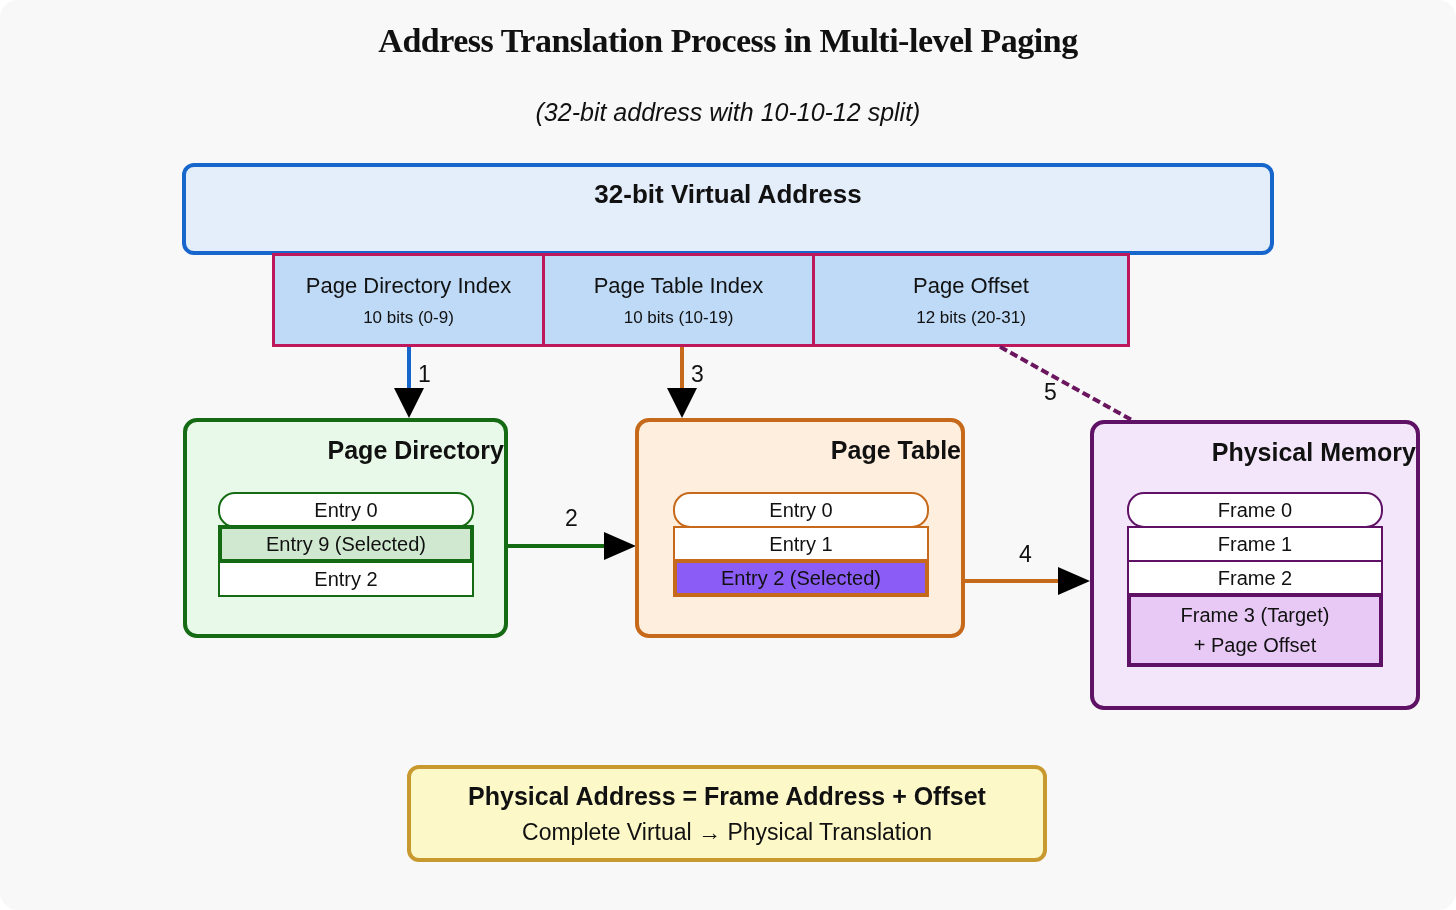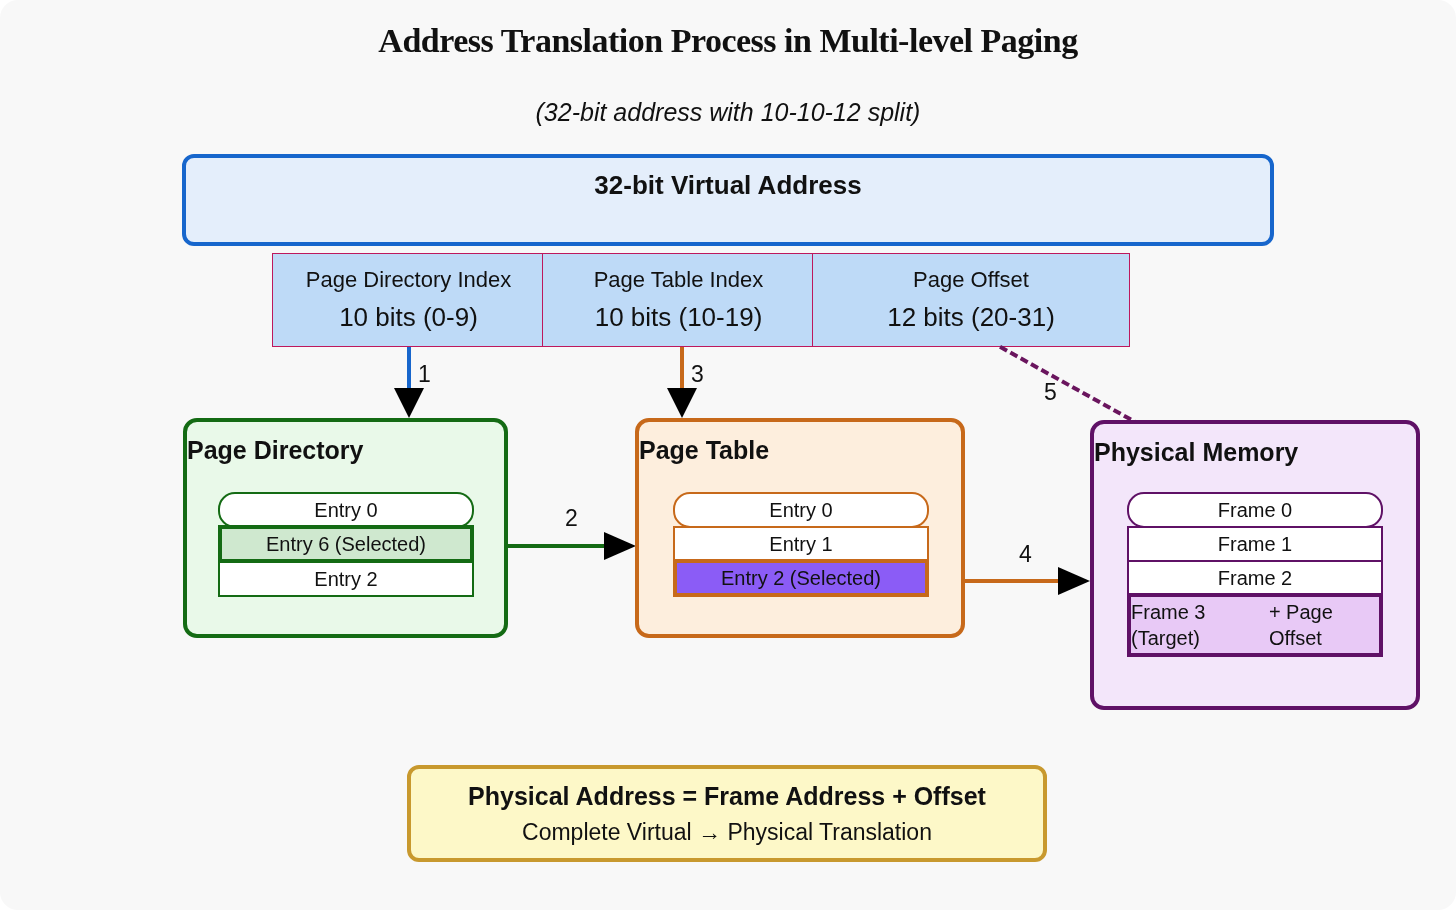--- a/index.html
+++ b/index.html
@@ -8,52 +8,52 @@
     position:relative;width:1456px;height:910px;background:#f8f8f8;
     border-radius:18px;overflow:hidden;
     font-family:"Liberation Sans","DejaVu Sans",sans-serif;color:#111;
   }
   .title{position:absolute;left:0;top:22px;width:100%;text-align:center;
     font-size:34px;font-weight:bold;letter-spacing:-0.5px;font-family:Liberation Serif, serif;}
   .subtitle{position:absolute;left:0;top:98px;width:100%;text-align:center;
     font-size:25px;font-style:italic;}
 
   
-  .va-box{position:absolute;left:182px;top:154px;width:1092px;height:92px;
+  .va-box{position:absolute;left:182px;top:163px;width:1092px;height:92px;
     background:#e4eefb;border:4px solid #1766cc;border-radius:12px;
     text-align:center;padding-top:12px;font-size:26px;font-weight:bold;}
   .va-row{position:absolute;left:272px;top:253px;height:94px;display:flex;}
-  .va-cell{background:#bedaf7;border:1px solid #be185d;margin-left:-3px;
+  .va-cell{background:#bedaf7;border:3px solid #be185d;margin-left:-3px;
     display:flex;flex-direction:column;align-items:center;justify-content:center;gap:9px;}
   .va-cell:first-child{margin-left:0;}
   .va-cell .f-label{font-size:22px;}
-  .va-cell .f-bits{font-size:26px;}
+  .va-cell .f-bits{font-size:17px;}
   .w1{width:273px;} .w2{width:273px;} .w3{width:318px;}
 
   
   .panel{position:absolute;border-radius:14px;}
-  .panel-title{text-align:left;font-size:25px;font-weight:bold;margin-top:14px;}
+  .panel-title{text-align:right;font-size:25px;font-weight:bold;margin-top:14px;}
   .pd{left:183px;top:418px;width:325px;height:220px;background:#e9f9e9;border:4px solid #146b14;}
   .pt{left:635px;top:418px;width:330px;height:220px;background:#fdeedd;border:4px solid #c7691a;}
   .pm{left:1090px;top:420px;width:330px;height:290px;background:#f3e6fa;border:4px solid #5f1166;}
 
   .stack{position:absolute;width:256px;}
   .stack-pd{left:218px;top:492px;}
   .stack-pt{left:673px;top:492px;}
   .stack-pm{left:1127px;top:492px;}
   .row{height:36px;margin-top:-2px;background:#ffffff;display:flex;align-items:center;
     justify-content:center;font-size:20px;}
   .row:first-child{margin-top:0;border-radius:17px;}
   .stack-pd .row{border:2px solid #146b14;}
   .stack-pt .row{border:2px solid #c7691a;}
   .stack-pm .row{border:2px solid #5f1166;}
   .stack-pd .row.selected{background:#cfe8cf;border:4px solid #146b14;height:38px;margin-top:-3px;margin-bottom:-1px;z-index:2;position:relative;}
   .stack-pt .row.selected{background:#8b5cf6;border:4px solid #c7691a;height:38px;margin-top:-3px;margin-bottom:-1px;z-index:2;position:relative;}
-  .row.target{height:64px;background:#e8c9f6;border:4px solid #5f1166 !important;
-    gap:4px;line-height:26px;z-index:2;position:relative;margin-top:-3px;}
+  .row.target{height:74px;background:#e8c9f6;border:4px solid #5f1166 !important;
+    flex-direction:column;gap:4px;line-height:26px;z-index:2;position:relative;margin-top:-3px;}
 
   
   .vline{position:absolute;width:4px;}
   .hline{position:absolute;height:4px;}
   .head-down{position:absolute;width:0;height:0;
     border-left:15px solid transparent;border-right:15px solid transparent;border-top:30px solid #000;}
   .head-right{position:absolute;width:0;height:0;
     border-top:14px solid transparent;border-bottom:14px solid transparent;border-left:32px solid #000;}
   .dash5{position:absolute;left:1001px;top:345px;width:268px;height:0;
     border-top:4px dashed #6a155e;transform:rotate(29.1deg);transform-origin:0 0;}
@@ -111,21 +111,21 @@
 
   <div class="hline" style="left:965px;top:579px;width:100px;background:#c7691a;"></div>
   <div class="head-right" style="left:1058px;top:567px;"></div>
   <div class="step" style="left:1019px;top:541px;">4</div>
 
   <div class="panel pd">
     <div class="panel-title">Page Directory</div>
   </div>
   <div class="stack stack-pd">
     <div class="row">Entry 0</div>
-    <div class="row selected">Entry 6 (Selected)</div>
+    <div class="row selected">Entry 9 (Selected)</div>
     <div class="row">Entry 2</div>
   </div>
 
   <div class="panel pt">
     <div class="panel-title">Page Table</div>
   </div>
   <div class="stack stack-pt">
     <div class="row">Entry 0</div>
     <div class="row">Entry 1</div>
     <div class="row selected">Entry 2 (Selected)</div>

